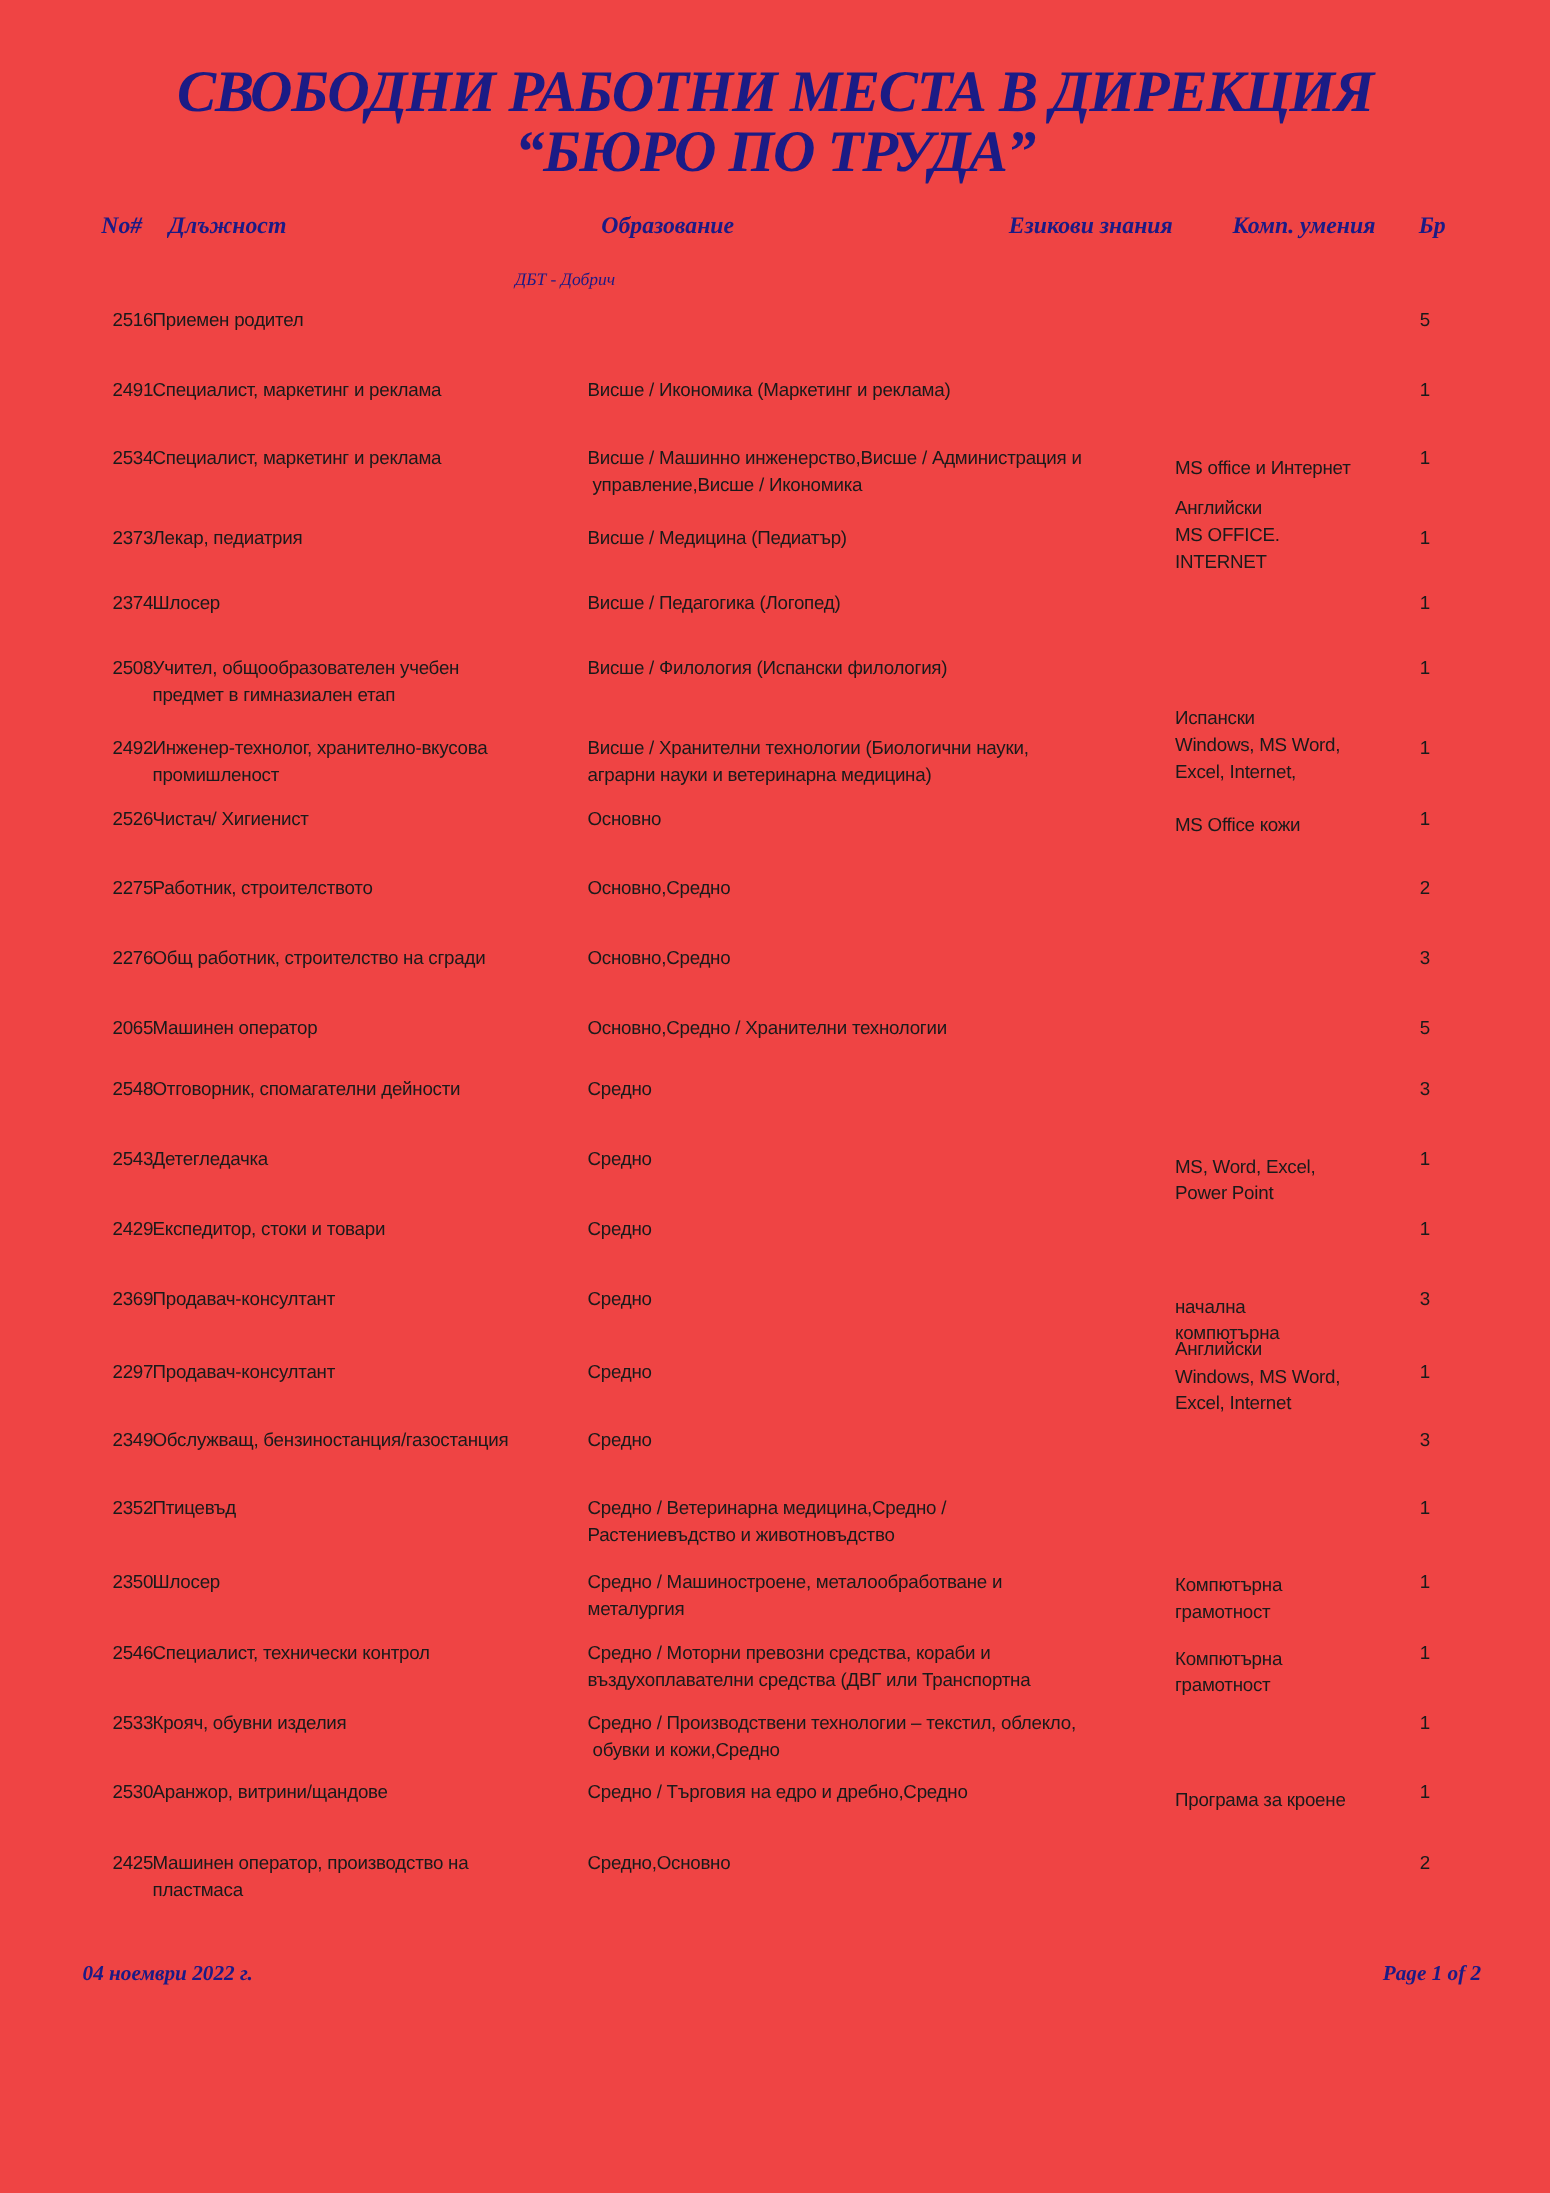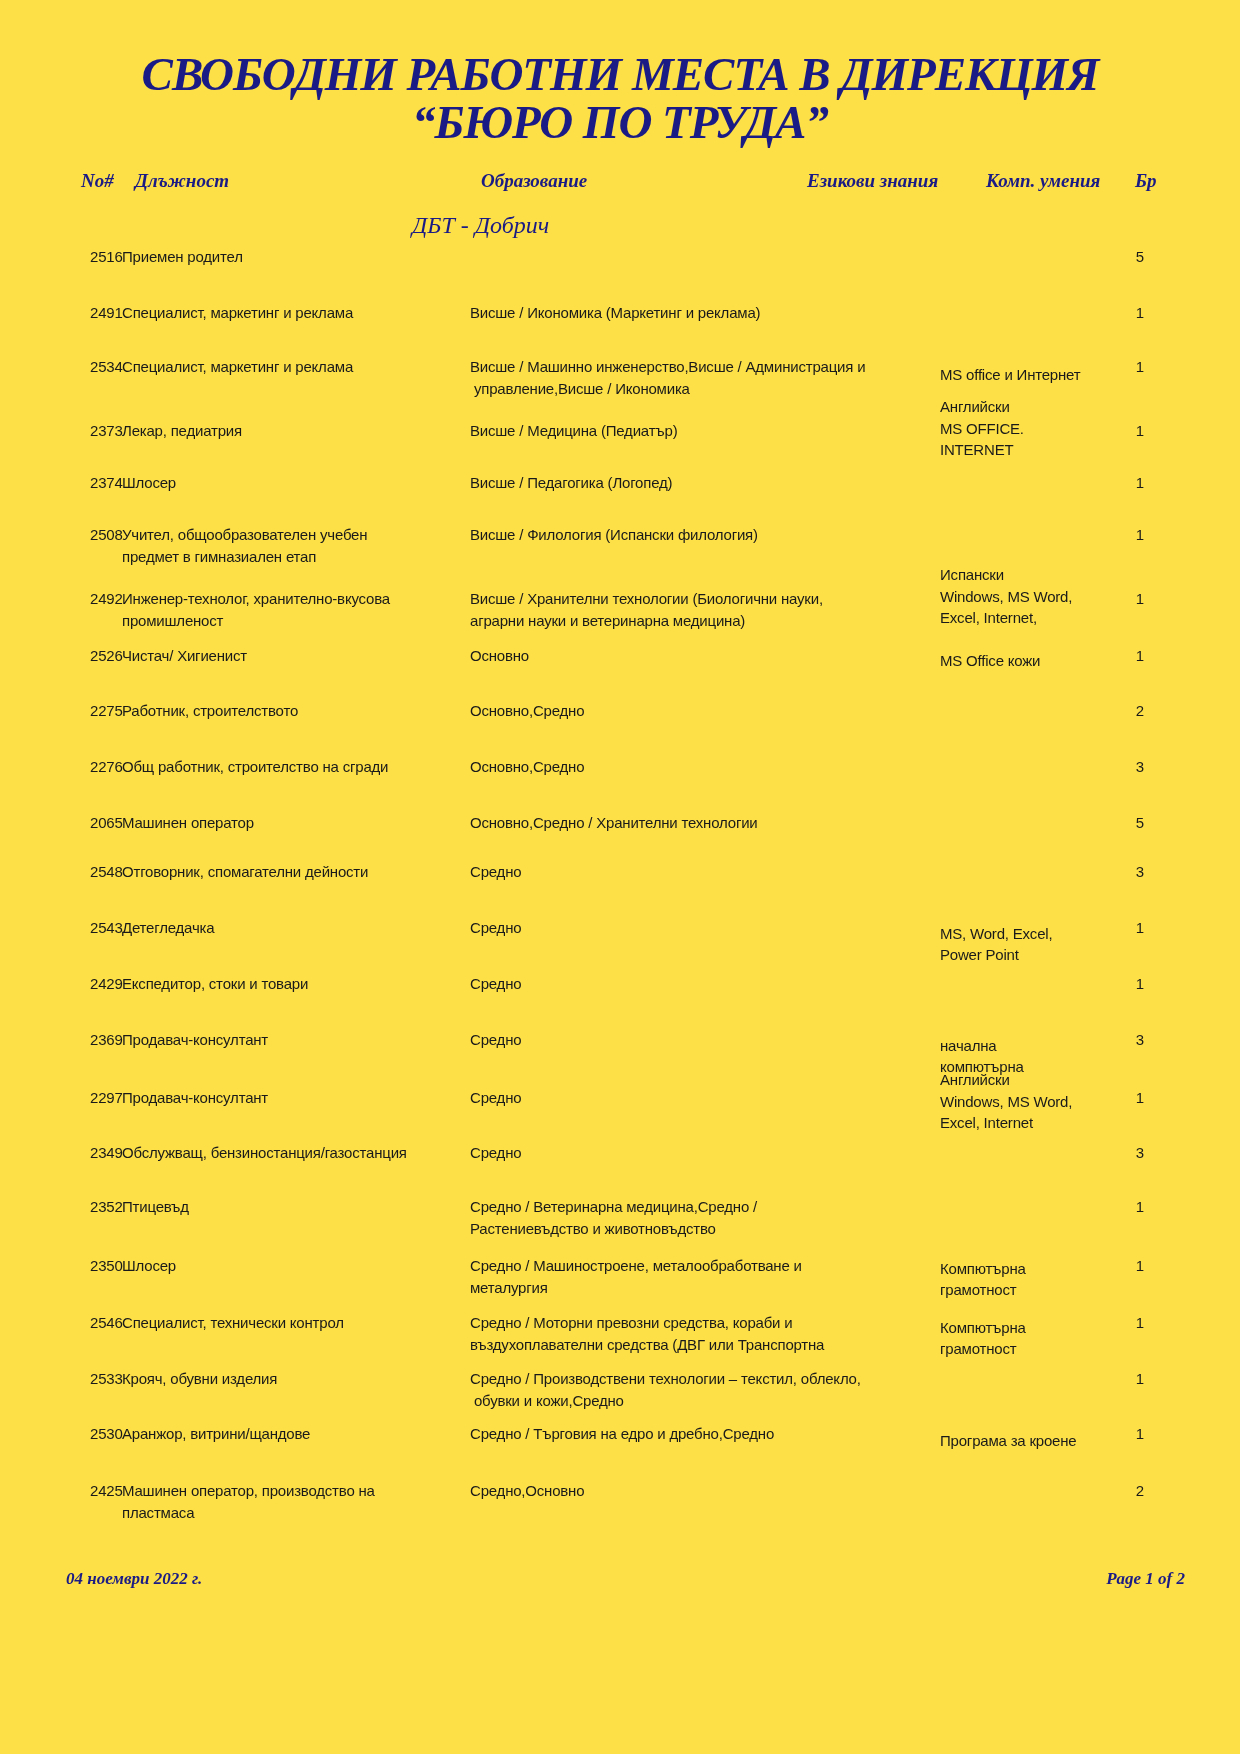--- a/index.html
+++ b/index.html
@@ -1,21 +1,21 @@
 <!DOCTYPE html>
 <html style="--accent: #1b1b85; --text: #1a1a1a;"><head>
 <meta charset="utf-8">
 <style>
   :root { --accent: #1b1b85; --text: #1a1a1a; }
   html, body { margin: 0; padding: 0; background: #fff; }
   .page {
     position: relative;
     width: 1240px;
     height: 1754px;
-    background: #fde047;
+    background: #ef4444;
     font-family: "Liberation Sans", sans-serif;
     color: var(--text);
     overflow: hidden;
   }
   .title {
     position: absolute;
     top: 50px;
     left: 0;
     width: 1240px;
     text-align: center;
@@ -46,21 +46,21 @@
   .h-lang { left: 794px; }
   .h-comp { left: 973px; }
   .h-br   { left: 1122px; }
   .section {
     position: absolute;
     top: 213px;
     left: 412px;
     font-family: "Liberation Serif", serif;
     font-style: italic;
     color: var(--accent);
-    font-size: 24px;
+    font-size: 14px;
     line-height: 24px;
     white-space: nowrap;
   }
   .row { position: absolute; left: 0; width: 100%; height: 0; }
   .row span {
     position: absolute;
     top: 0;
     font-size: 15px;
     line-height: 21.5px;
     letter-spacing: -0.2px;

